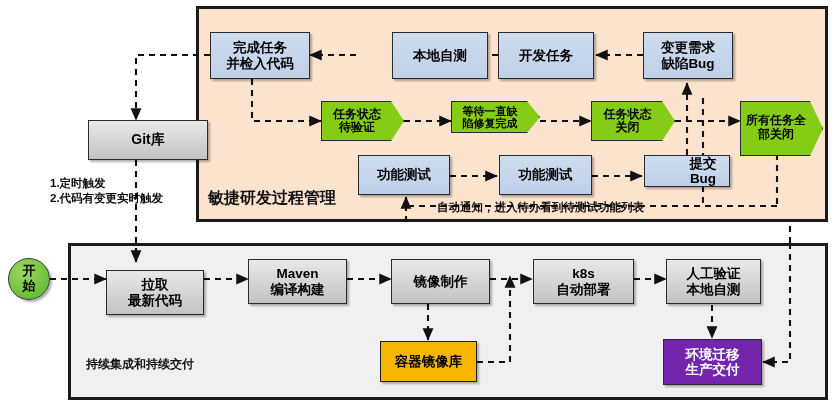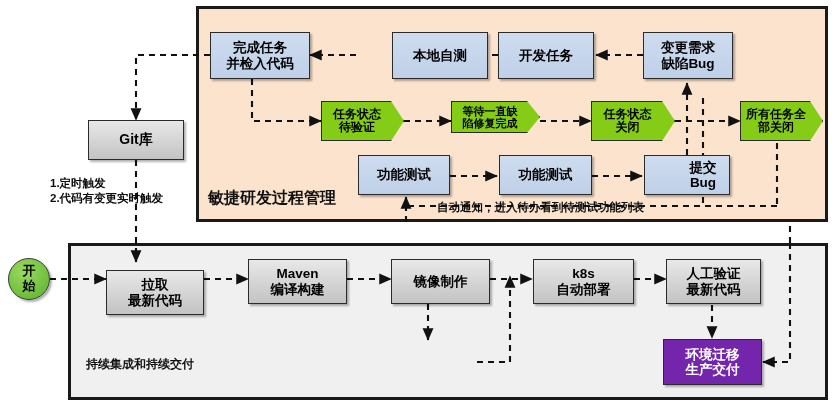--- a/index.html
+++ b/index.html
@@ -171,43 +171,44 @@
   <div class="node node-blue" style="left:498px; top:32px; width:96px; height:47px; font-size:13.5px;">开发任务</div>
   <div class="node node-blue" style="left:643px; top:32px; width:90px; height:47px; font-size:13.5px;">变更需求
 缺陷Bug</div>
 
   <div class="node node-chevron" style="left:321px; top:101px; width:83px; height:40px; font-size:12px;">任务状态
 待验证</div>
   <div class="node node-chevron" style="left:451px; top:101px; width:89px; height:32px; font-size:11px;">等待一直缺
 陷修复完成</div>
   <div class="node node-chevron" style="left:591px; top:101px; width:84px; height:40px; font-size:12px;">任务状态
 关闭</div>
-  <div class="node node-chevron" style="left:740px; top:101px; width:83px; height:40px; font-size:12px;">所有任务全
+  <div class="node node-chevron" style="left:740px; top:101px; width:83px; height:55px; font-size:12px;font-family:Liberation Mono, monospace;">所有任务全
 部关闭</div>
 
   <div class="node node-blue" style="left:358px; top:155px; width:92px; height:40px; font-size:13.5px;">功能测试</div>
   <div class="node node-blue" style="left:499px; top:155px; width:93px; height:40px; font-size:13.5px;">功能测试</div>
-  <div class="node node-blue" style="left:644px; top:155px; width:86px; height:40px; font-size:13.5px;padding-left:32px;">提交Bug</div>
+  <div class="node node-blue" style="left:644px; top:155px; width:86px; height:32px; font-size:13.5px;padding-left:32px;">提交Bug</div>
 
   <div class="annot" style="left:437px; top:200px; font-size:11.5px;">自动通知，进入待办看到待测试功能列表</div>
 
-  <div class="node node-gray" style="left:88px; top:120px; width:96px; height:40px; font-size:14px;">Git库</div>
+  <div class="node node-gray" style="left:88px; top:120px; width:120px; height:40px; font-size:14px;">Git库</div>
 
   <div class="trigger-note" style="left:50px; top:176px; font-size:11.5px;">1.定时触发
 2.代码有变更实时触发</div>
 
   <div class="node node-circle" style="left:8px; top:258px; width:42px; height:42px; font-size:13px;">开
 始</div>
 
   <div class="node node-gray" style="left:106px; top:270px; width:98px; height:45px; font-size:13.5px;">拉取
 最新代码</div>
   <div class="node node-gray" style="left:248px; top:259px; width:99px; height:45px; font-size:13.5px;">Maven
 编译构建</div>
   <div class="node node-gray" style="left:391px; top:259px; width:99px; height:45px; font-size:13.5px;">镜像制作</div>
   <div class="node node-gray" style="left:533px; top:259px; width:101px; height:45px; font-size:13.5px;">k8s
 自动部署</div>
   <div class="node node-gray" style="left:666px; top:259px; width:95px; height:45px; font-size:13.5px;">人工验证
-最新代码</div>
-
+本地自测</div>
+
+  <div class="node node-orange" style="left:380px; top:341px; width:97px; height:41px; font-size:13.5px;">容器镜像库</div>
   <div class="node node-purple" style="left:663px; top:339px; width:99px; height:46px; font-size:13.5px;">环境迁移
 生产交付</div>
 
 </div>
 
 </body></html>

